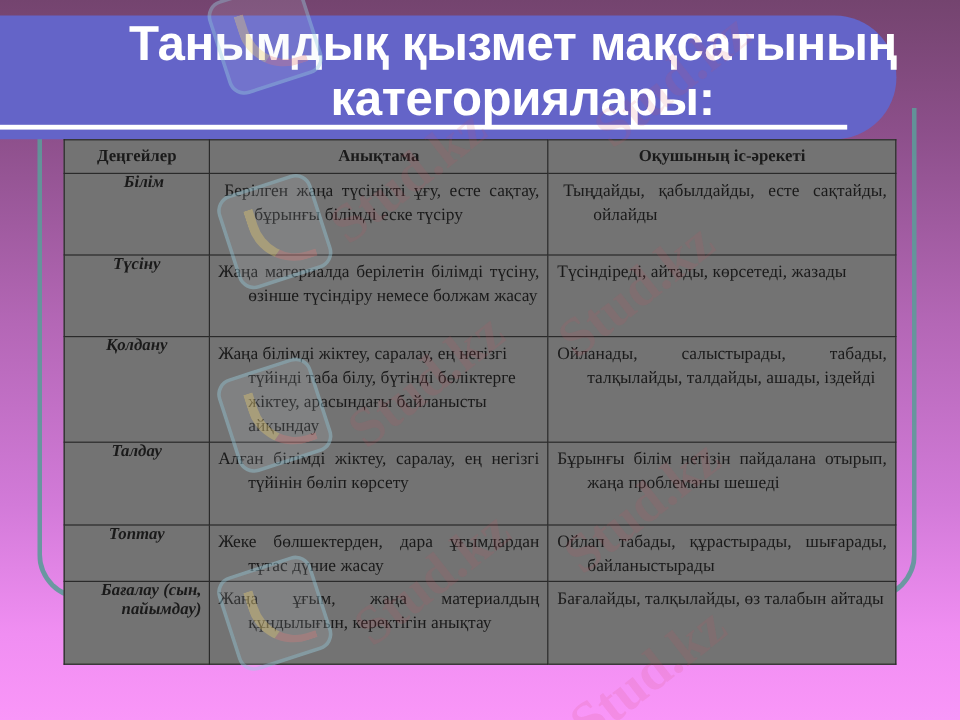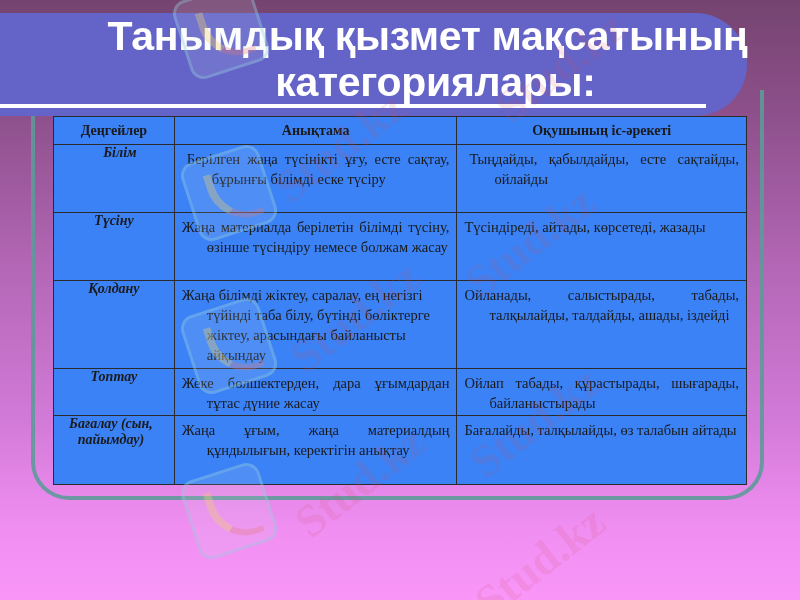--- a/index.html
+++ b/index.html
@@ -67,21 +67,21 @@
       transform: rotate(-38deg);
       pointer-events: none;
       white-space: nowrap;
       z-index: 5;
     }
     table.levels {
       position: absolute;
       left: 53px; top: 116px;
       width: 694px;
       border-collapse: collapse;
-      background: #3b82f6;
+      background: #737373;
       font-family: "Liberation Serif", serif;
       font-size: 14.5px;
       color: #1a1a1a;
       z-index: 2;
     }
     table.levels th, table.levels td {
       border: 1.6px solid #2a2a2a;
       vertical-align: top;
     }
     table.levels th {
@@ -94,21 +94,21 @@
     col.c1 { width: 121px; }
     col.c2 { width: 283px; }
     col.c3 { width: 290px; }
     td.level {
       font-weight: bold;
       font-style: italic;
       text-align: center;
       vertical-align: middle;
       font-size: 14px;
     }
-    td.level.right { text-align: center; padding-right: 6px; }
+    td.level.right { text-align: right; padding-right: 6px; }
     td.txt {
       text-align: justify;
       padding: 4px 7px 2px 7px;
       line-height: 20px;
     }
     td.txt .p { display: block; text-indent: -25px; padding-left: 25px; }
     td.txt.left { text-align: left; margin-left: 48px; }
     tr.r1 td { height: 68px; padding-left: 12px; }
     tr.r2 td { height: 68px; }
     tr.r3 td { height: 88px; }
@@ -164,20 +164,29 @@
     </tr>
     <tr class="r3">
       <td class="level">Қолдану</td>
       <td class="txt left">
           <span class="p">Жаңа білімді жіктеу, саралау, ең негізгі түйінді таба білу, бүтінді бөліктерге жіктеу, арасындағы байланысты айқындау</span>
         </td>
       <td class="txt">
           <span class="p">Ойланады, салыстырады, табады, талқылайды, талдайды, ашады, іздейді</span>
         </td>
     </tr>
+    <tr class="r4">
+      <td class="level">Талдау</td>
+      <td class="txt">
+          <span class="p">Алған білімді жіктеу, саралау, ең негізгі түйінін бөліп көрсету</span>
+        </td>
+      <td class="txt">
+          <span class="p">Бұрынғы білім негізін пайдалана отырып, жаңа проблеманы шешеді</span>
+        </td>
+    </tr>
     <tr class="r5">
       <td class="level">Топтау</td>
       <td class="txt">
           <span class="p">Жеке бөлшектерден, дара ұғымдардан тұтас дүние жасау</span>
         </td>
       <td class="txt">
           <span class="p">Ойлап табады, құрастырады, шығарады, байланыстырады</span>
         </td>
     </tr>
     <tr class="r6">

